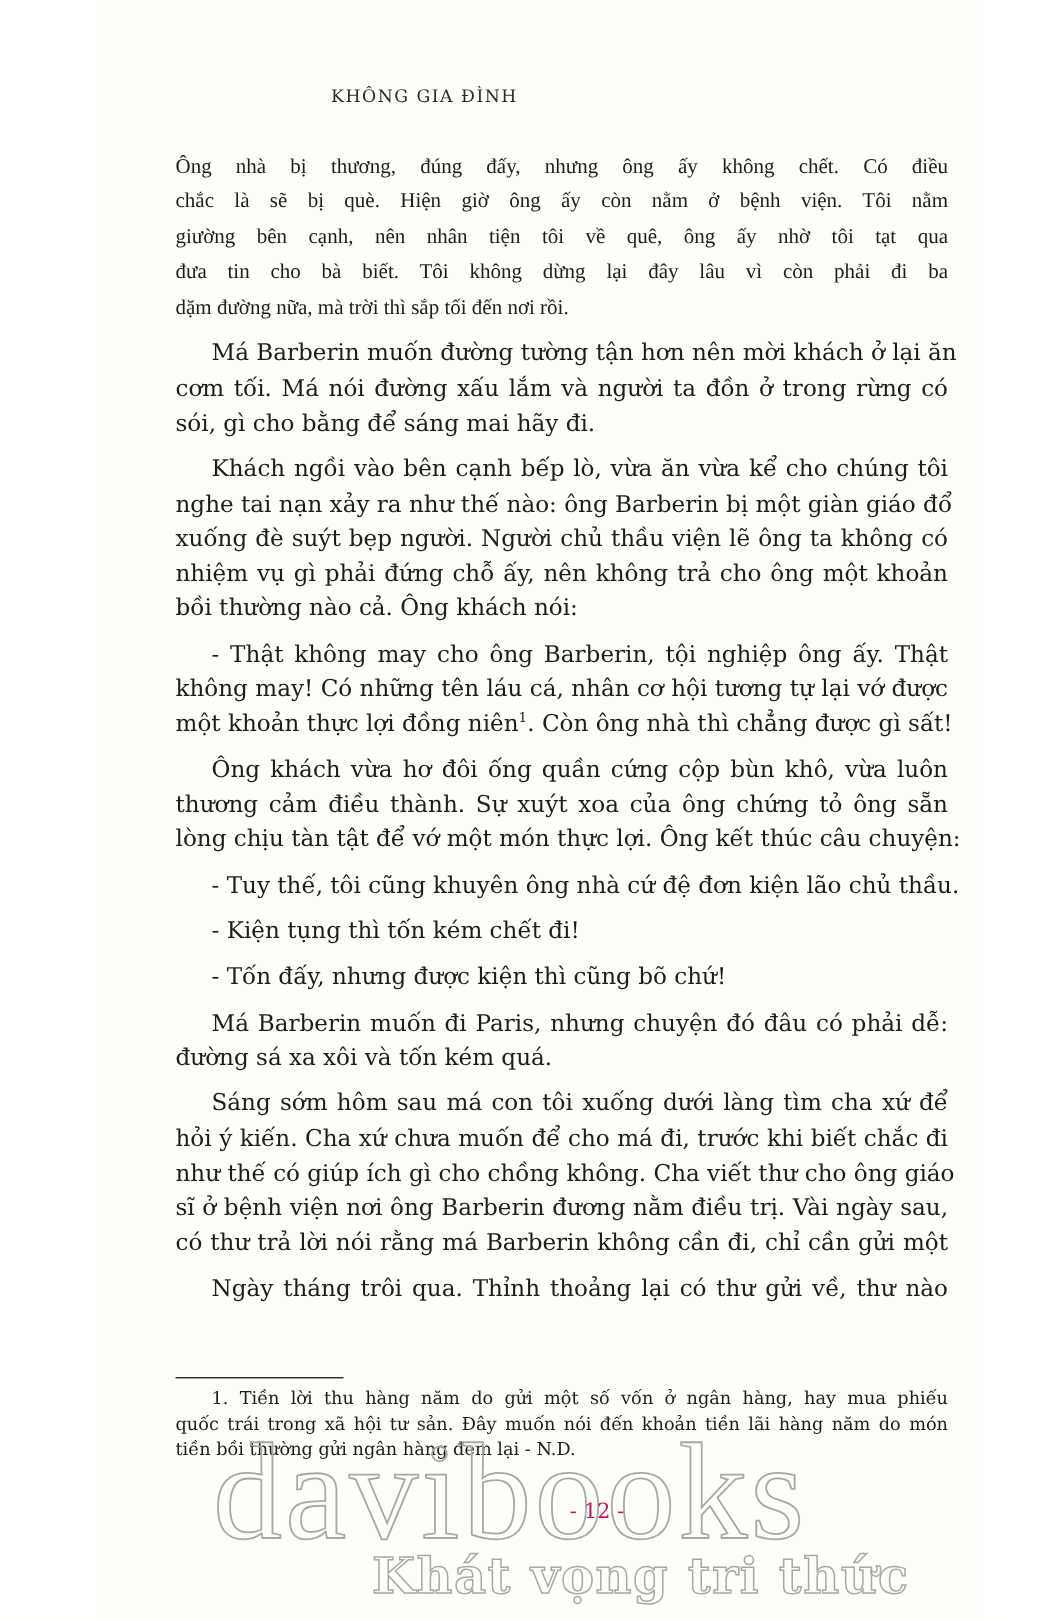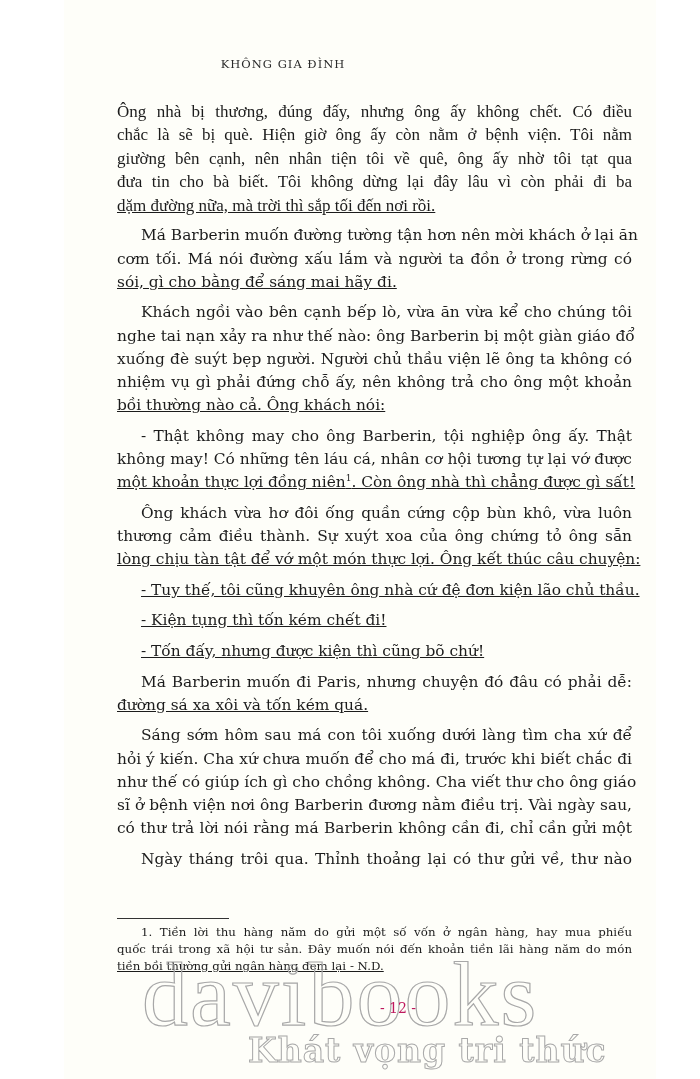--- a/index.html
+++ b/index.html
@@ -14,23 +14,23 @@
   .running-head {
     position: absolute; left: 0; width: 566px; top: 57px; text-align: center;
     font-size: 11.5px; letter-spacing: 1px; color: #2a2a2a;
   }
   .body-text {
     position: absolute; left: 117px; top: 100px; width: 515px;
     font-size: 15.4px; line-height: 23.2px;
   }
   .para { margin: 0 0 7.4px 0; text-align: justify; }
   .line { display: block; white-space: nowrap; text-align-last: justify; }
-  .line.last { text-align-last: left; text-decoration: underline; }
+  .line.last { text-align-last: left; }
   .indent { padding-left: 24px; }
-  .p1 { font-family: "Liberation Serif", serif; font-size: 17px; line-height: 23.4px; }
+  .p1 { font-family: "Liberation Serif", serif; font-size: 14px; line-height: 23.4px; }
   .footnote-rule {
     position: absolute; left: 117px; top: 918px; width: 112px; height: 0;
     border-top: 1px solid #333;
   }
   .footnote {
     position: absolute; left: 117px; top: 924px; width: 515px;
     font-size: 11.8px; line-height: 17.2px;
   }
   .footnote .line { text-align-last: justify; }
   .footnote .line.last { text-align-last: left; }

